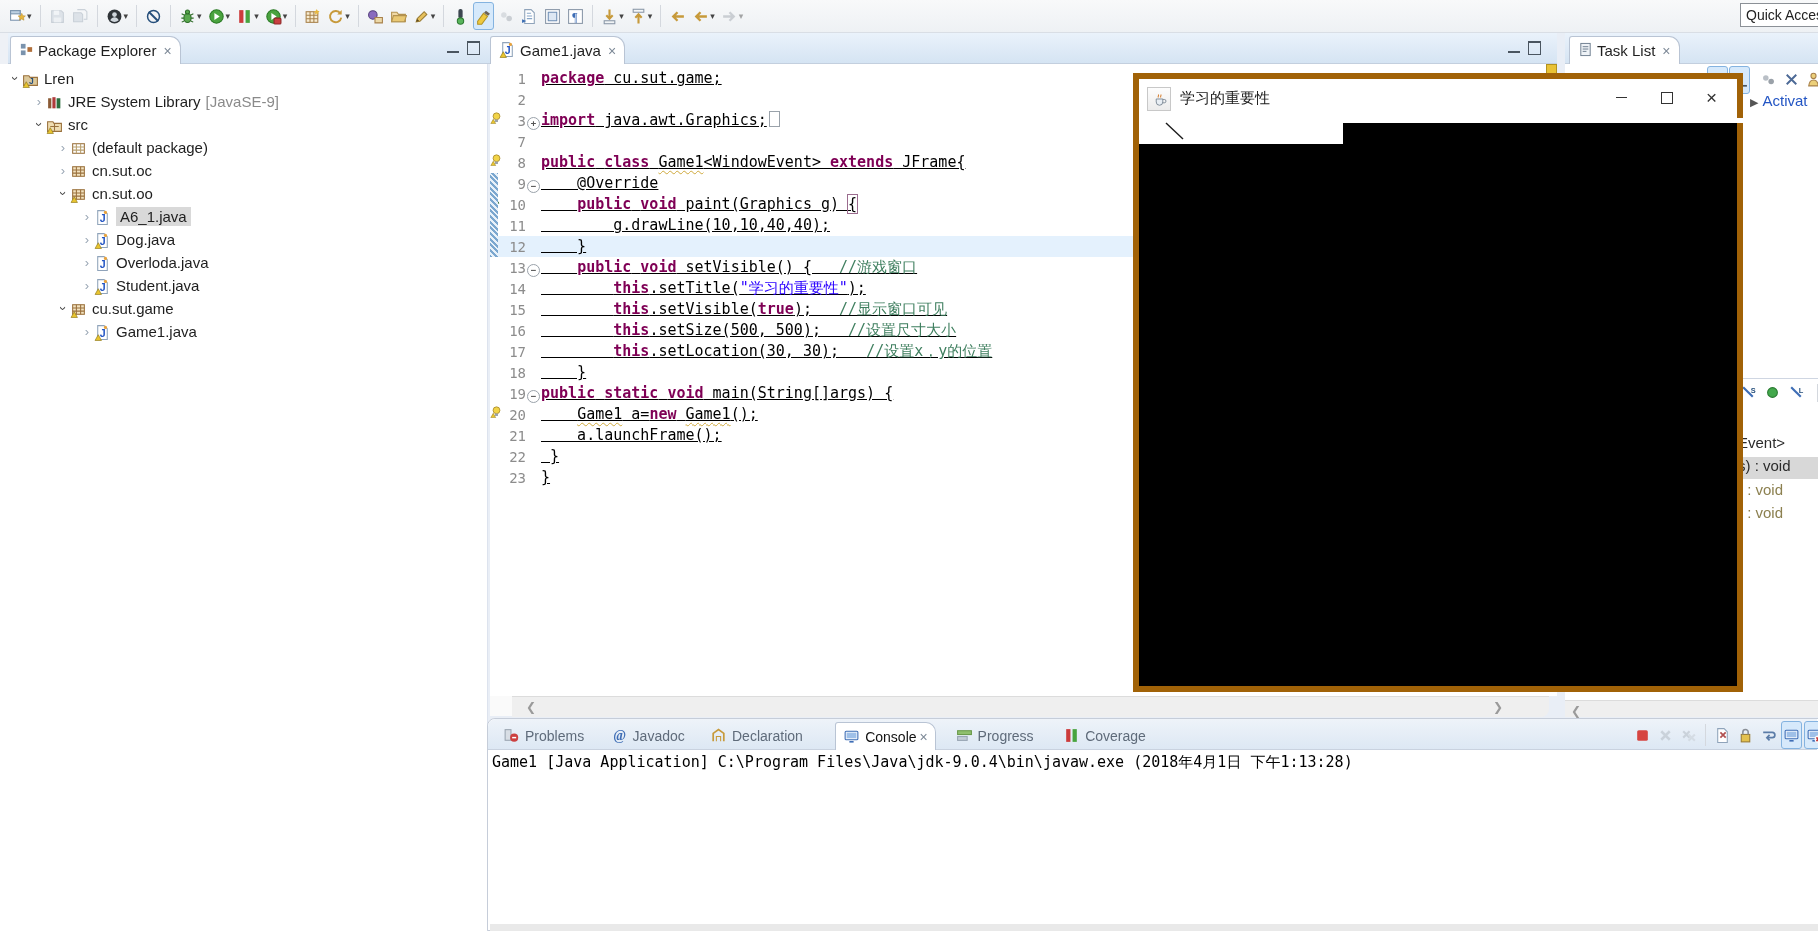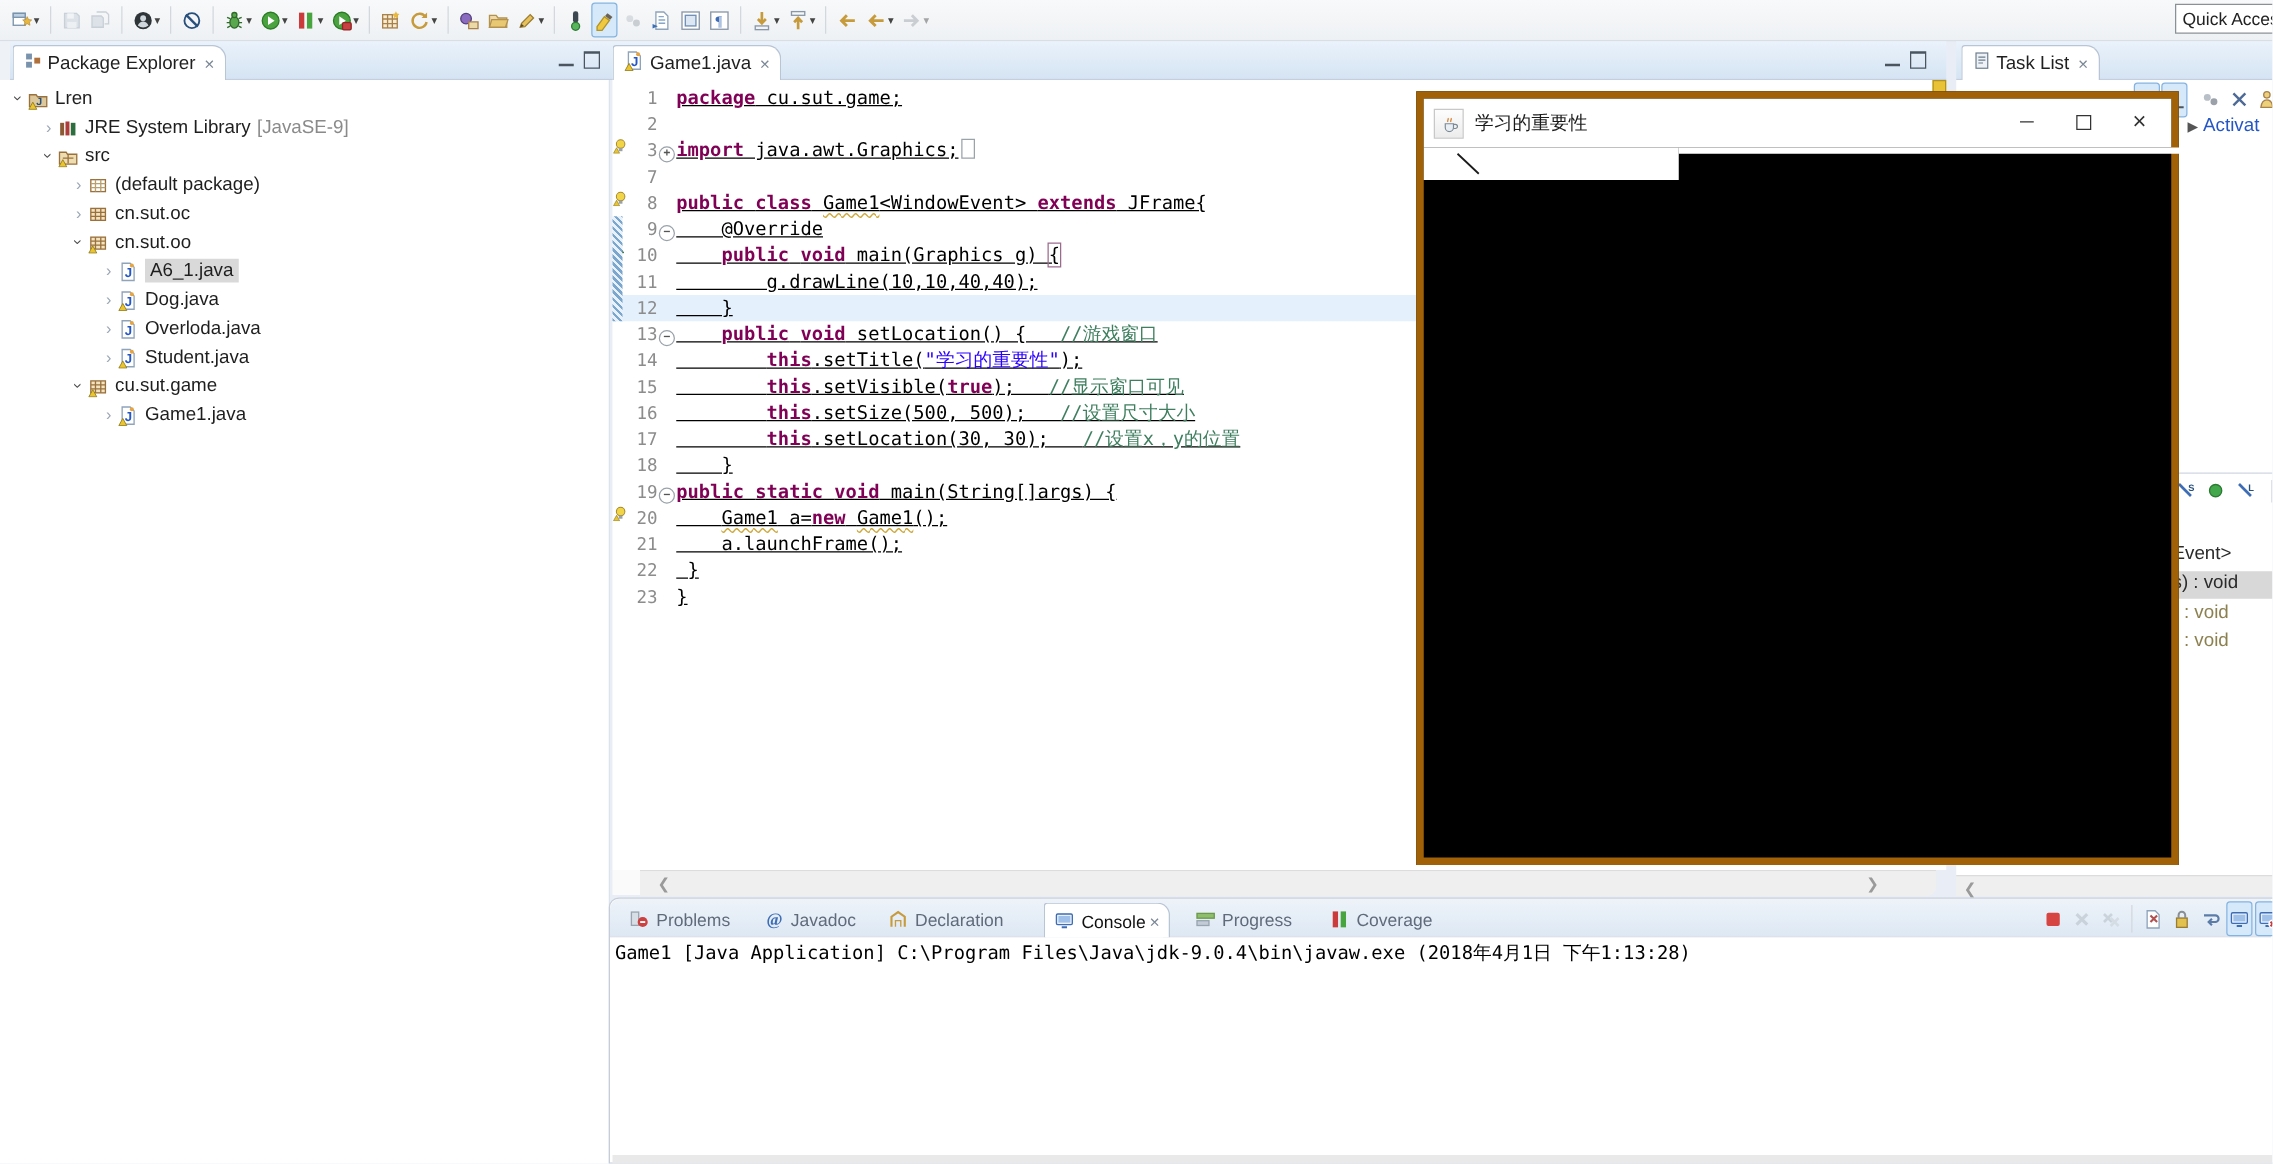--- a/index.html
+++ b/index.html
@@ -490,39 +490,39 @@
           <span class="ln">9</span>
           <span class="fd"><span class="foldc">−</span></span>
           <span class="codetxt"><span class="pl">    @Override</span></span>
         </div>
         <div class="crow">
           <span class="an"><svg width="11" height="11" viewBox="0 0 16 16">
               <path d="M8 2L13 9H3z" fill="#3fa03a" stroke="#1f5c1e"></path>
             </svg></span>
           <span class="ln">10</span>
           <span class="fd"></span>
-          <span class="codetxt"><span class="pl">    </span><span class="kw">public</span><span class="pl"> </span><span class="kw">void</span><span class="pl"> main(Graphics g) </span><span class="br">{</span></span>
+          <span class="codetxt"><span class="pl">    </span><span class="kw">public</span><span class="pl"> </span><span class="kw">void</span><span class="pl"> paint(Graphics g) </span><span class="br">{</span></span>
         </div>
         <div class="crow">
           <span class="an"></span>
           <span class="ln">11</span>
           <span class="fd"></span>
           <span class="codetxt"><span class="pl">        g.drawLine(10,10,40,40);</span></span>
         </div>
         <div class="crow cur">
           <span class="an"></span>
           <span class="ln">12</span>
           <span class="fd"></span>
           <span class="codetxt"><span class="pl">    }</span></span>
         </div>
         <div class="crow">
           <span class="an"></span>
           <span class="ln">13</span>
           <span class="fd"><span class="foldc">−</span></span>
-          <span class="codetxt"><span class="pl">    </span><span class="kw">public</span><span class="pl"> </span><span class="kw">void</span><span class="pl"> setLocation() {   </span><span class="cm">//游戏窗口</span></span>
+          <span class="codetxt"><span class="pl">    </span><span class="kw">public</span><span class="pl"> </span><span class="kw">void</span><span class="pl"> setVisible() {   </span><span class="cm">//游戏窗口</span></span>
         </div>
         <div class="crow">
           <span class="an"></span>
           <span class="ln">14</span>
           <span class="fd"></span>
           <span class="codetxt"><span class="pl">        </span><span class="kw">this</span><span class="pl">.setTitle(</span><span class="st">"学习的重要性"</span><span class="pl">);</span></span>
         </div>
         <div class="crow">
           <span class="an"></span>
           <span class="ln">15</span>

